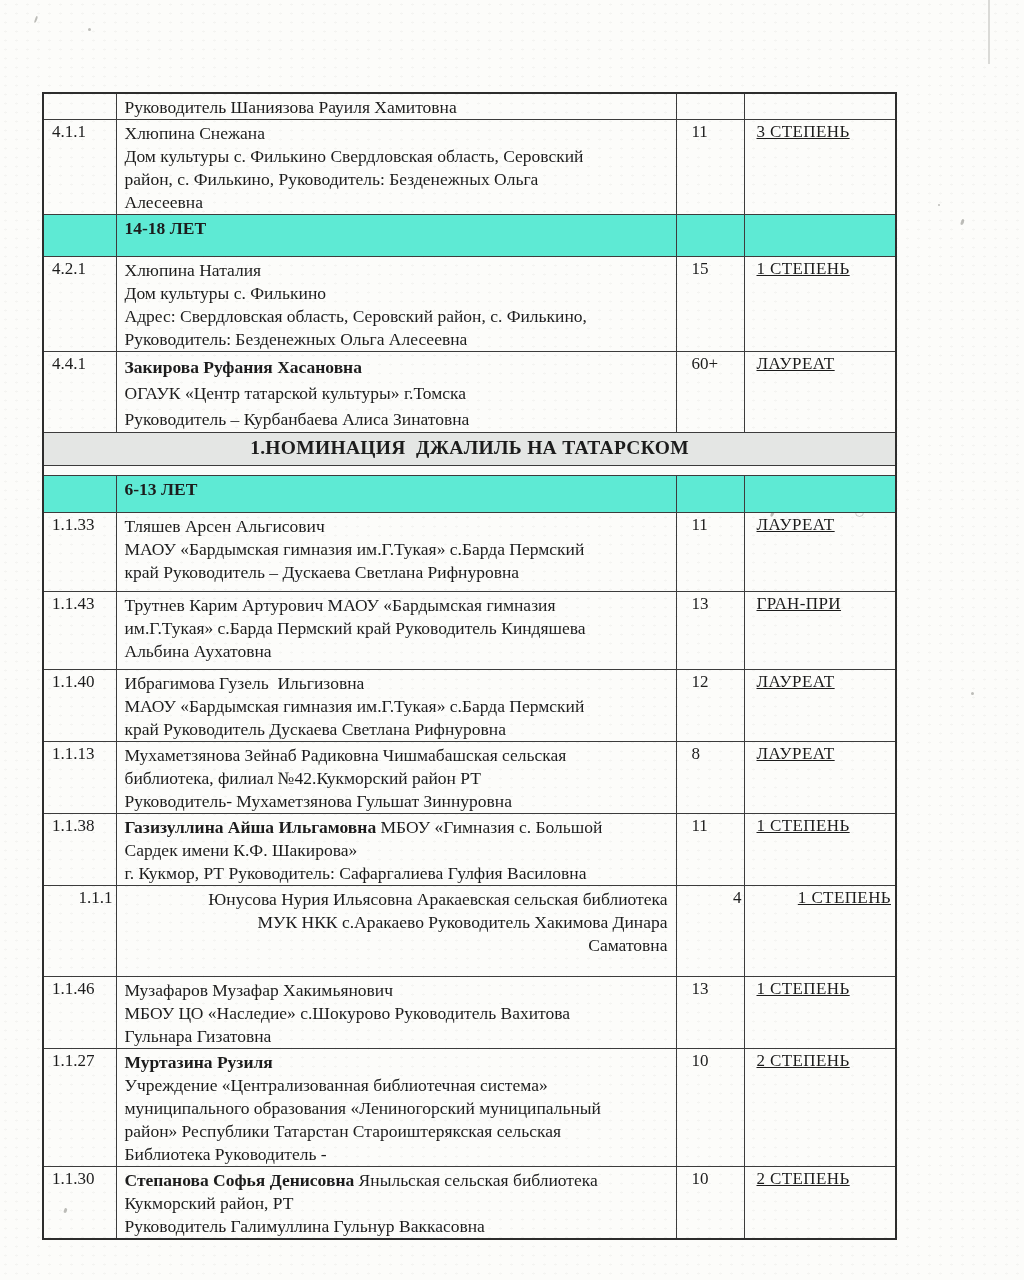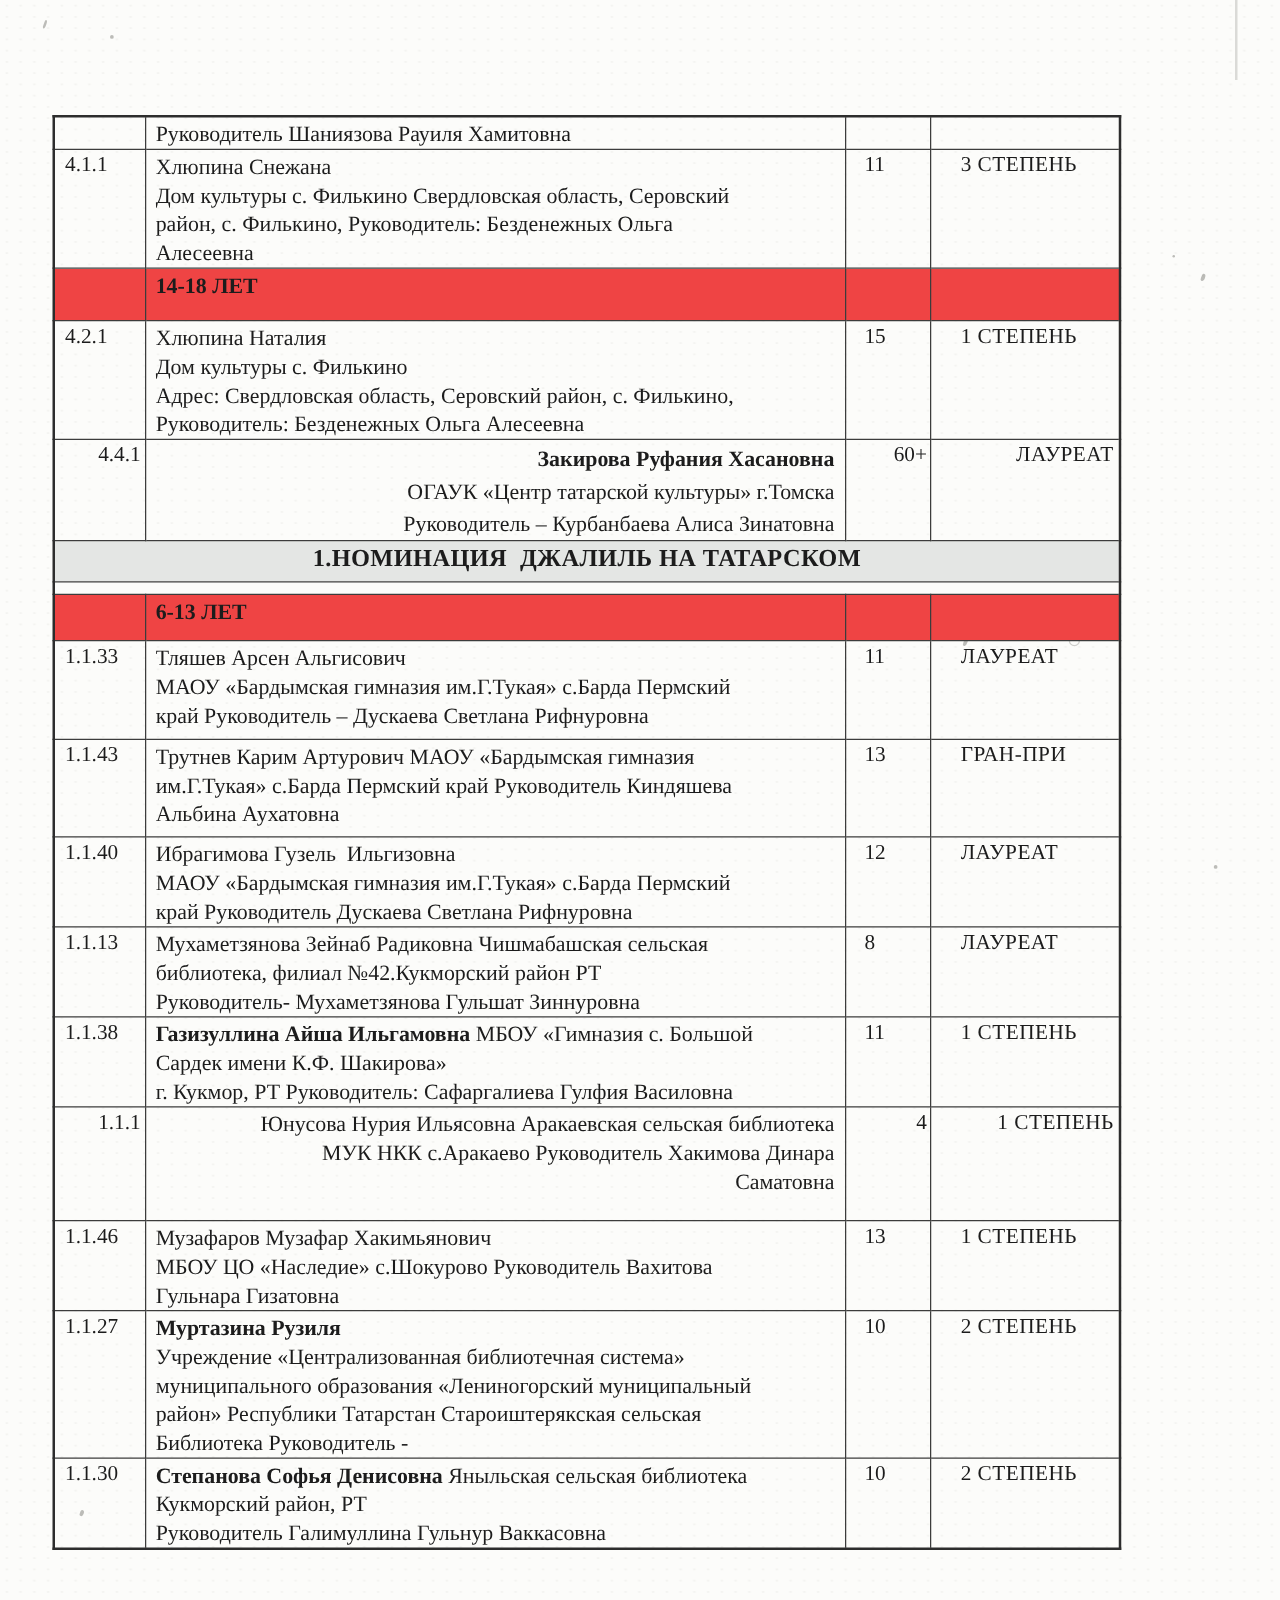--- a/index.html
+++ b/index.html
@@ -30,23 +30,23 @@
     border:1.5px solid #3c3c3c;
     vertical-align:top;
     padding:0;
     overflow:hidden;
   }
   .id-cell{padding:2px 3px 0 8px;font-size:17px;}
   .name-cell{padding:2px 8px 0 8px;font-size:17.5px;}
   .line{display:block;line-height:23px;white-space:pre-wrap;}
   .spaced .line{line-height:26px;}
   .age-cell{padding:2px 2px 0 15px;font-size:17px;}
-  .award-cell{padding:2px 4px 0 24px;font-size:17px;letter-spacing:0.4px;}
+  .award-cell{padding:2px 4px 0 12px;font-size:17px;letter-spacing:0.4px;text-decoration:underline;}
   .b{font-weight:bold;}
-  .section-row td{background:#ef4444;}
+  .section-row td{background:#5eead4;}
   .section-label{font-weight:bold;font-size:17.5px;padding-top:3px;}
   .banner-row td{
     background:#e4e6e4;
     text-align:center;
     font-weight:bold;
     font-size:19.5px;
     white-space:pre-wrap;
     padding-top:4px;
     letter-spacing:0.3px;
   }
@@ -109,21 +109,21 @@
         <td class="id-cell">4.2.1</td>
         <td class="name-cell">
           <span class="line"><span class="">Хлюпина Наталия</span></span>
           <span class="line"><span class="">Дом культуры с. Филькино</span></span>
           <span class="line"><span class="">Адрес: Свердловская область, Серовский район, с. Филькино,</span></span>
           <span class="line"><span class="">Руководитель: Безденежных Ольга Алесеевна</span></span>
         </td>
         <td class="age-cell">15</td>
         <td class="award-cell">1 СТЕПЕНЬ</td>
       </tr>
-      <tr class="entry-row spaced" style="height: 77px; text-align: right;">
+      <tr class="entry-row spaced" style="height: 77px;">
         <td class="id-cell">4.4.1</td>
         <td class="name-cell">
           <span class="line"><span class="b">Закирова Руфания Хасановна</span></span>
           <span class="line"><span class="">ОГАУК «Центр татарской культуры» г.Томска</span></span>
           <span class="line"><span class="">Руководитель – Курбанбаева Алиса Зинатовна</span></span>
         </td>
         <td class="age-cell">60+</td>
         <td class="award-cell">ЛАУРЕАТ</td>
       </tr>
       <tr class="banner-row" style="height: 33px; border-radius: 15px;">

